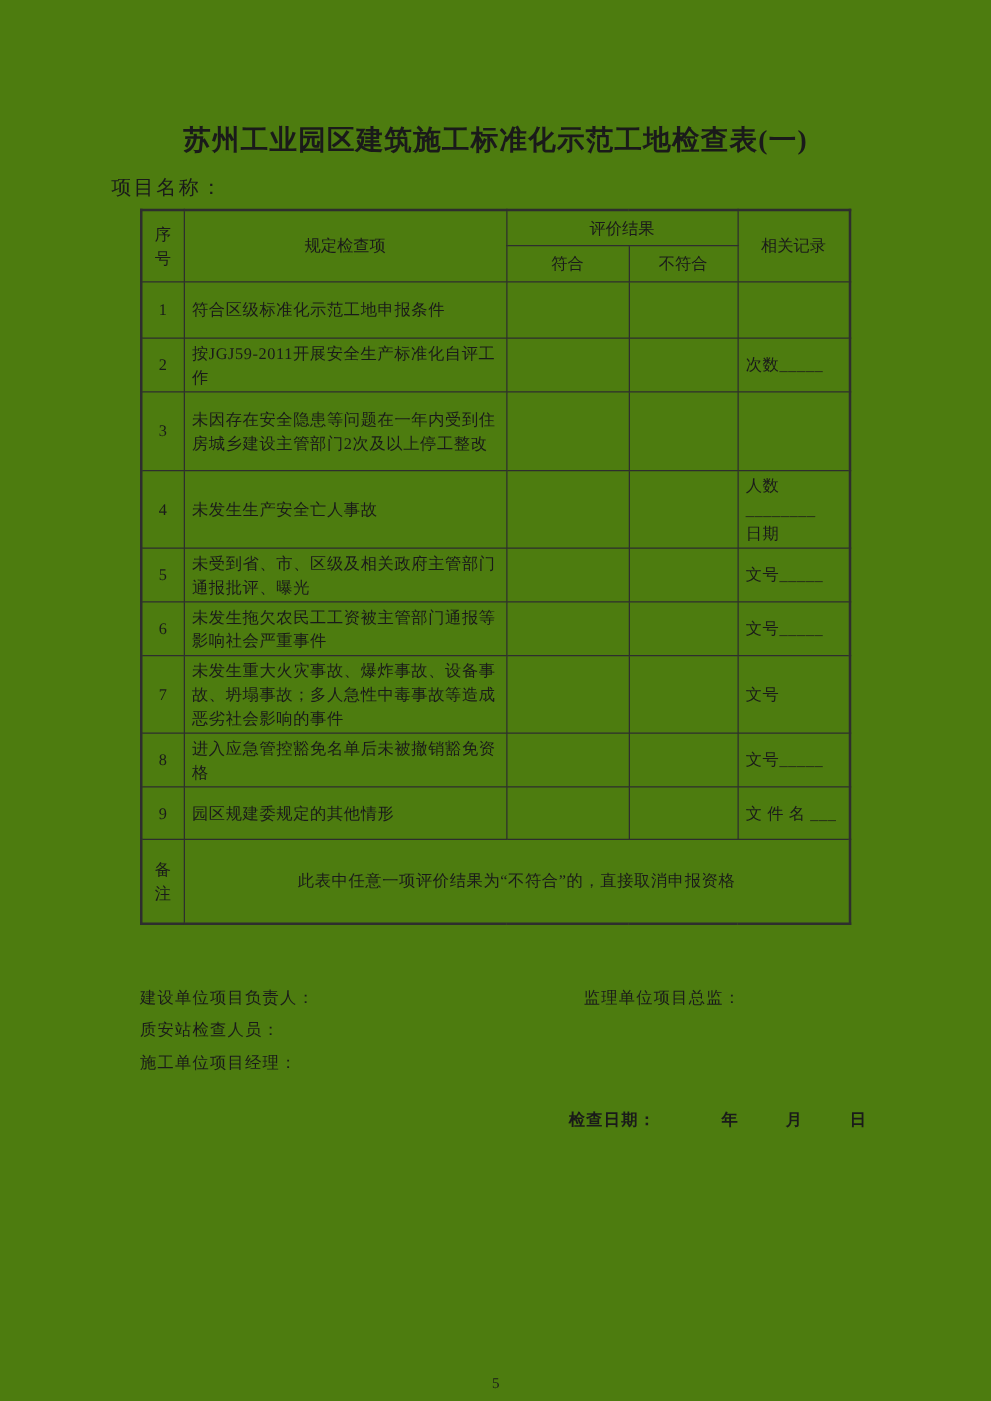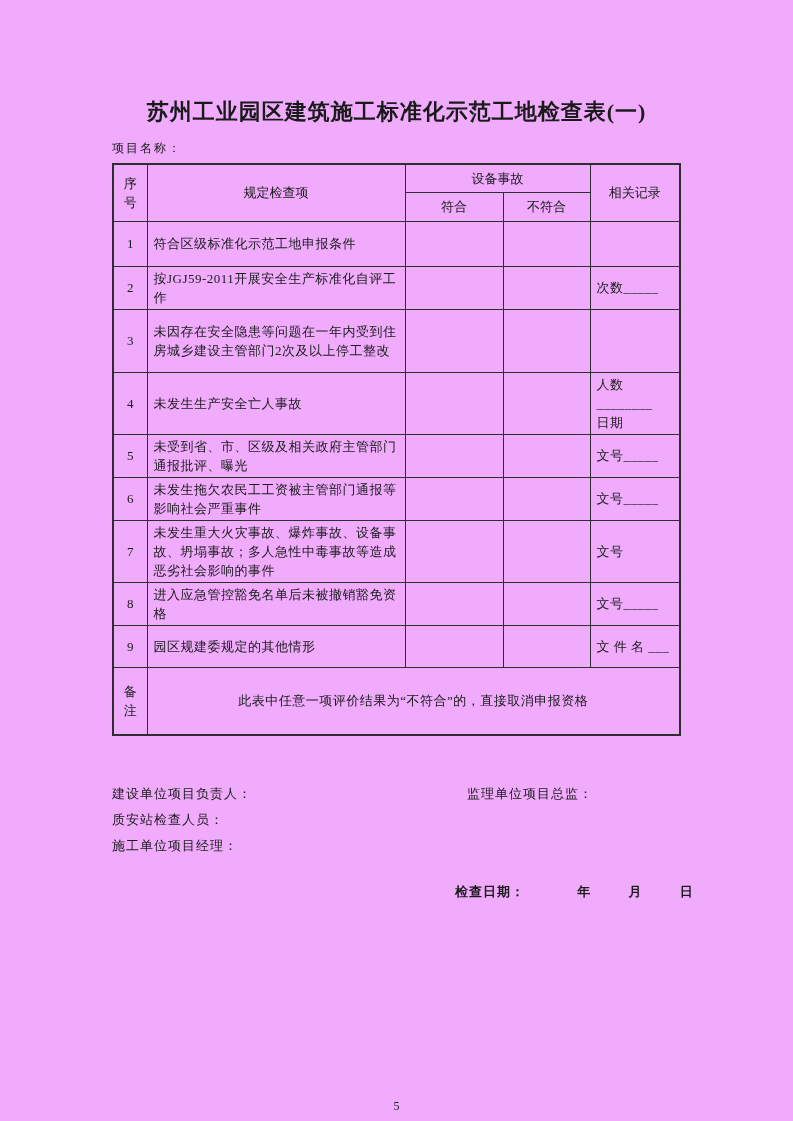--- a/index.html
+++ b/index.html
@@ -1,21 +1,21 @@
 <!DOCTYPE html>
 <html><head>
 <meta charset="utf-8">
 <style>
   html, body { margin: 0; padding: 0; background: #e8e8e8; }
   .page {
     position: relative;
     width: 793px;
     height: 1121px;
     margin: 0 auto;
-    background: #f0abfc;
+    background: #4d7c0f;
     color: #1a1a1a;
     font-family: "Liberation Serif", "DejaVu Serif", serif;
     overflow: hidden;
   }
   .doc-title {
     padding-top: 97px;
     text-align: center;
     font-size: 22px;
     font-weight: bold;
     letter-spacing: 1px;
@@ -28,22 +28,22 @@
     letter-spacing: 1px;
   }
   .check-options {
     margin: 14px 0 0 117px;
     font-size: 12px;
     letter-spacing: 3px;
   }
   .check-options .opt { margin-right: 1px; }
   .check-options .box { margin-right: 1px; }
   .project-line {
-    margin: 13px 0 6px 112px;
-    font-size: 12px;
+    margin: 13px 0 6px 89px;
+    font-size: 16px;
     letter-spacing: 2px;
   }
   table.check-table {
     margin-left: 112px;
     width: 567px;
     border-collapse: collapse;
     table-layout: fixed;
     border: 2px solid #2e2e2e;
   }
   table.check-table th, table.check-table td {
@@ -105,21 +105,21 @@
       <col style="width:34px">
         <col style="width:258px">
         <col style="width:98px">
         <col style="width:87px">
         <col style="width:90px">
     </colgroup>
     <thead>
       <tr class="rh-28">
         <th class="hc" rowspan="2">序号</th>
         <th class="hc" rowspan="2">规定检查项</th>
-        <th class="hc" colspan="2">设备事故</th>
+        <th class="hc" colspan="2">评价结果</th>
         <th class="hc" rowspan="2">相关记录</th>
       </tr>
       <tr class="rh-29">
         <th class="hc">符合</th>
         <th class="hc">不符合</th>
       </tr>
     </thead>
     <tbody>
       <tr class="rh-45">
         <td class="num">1</td>

